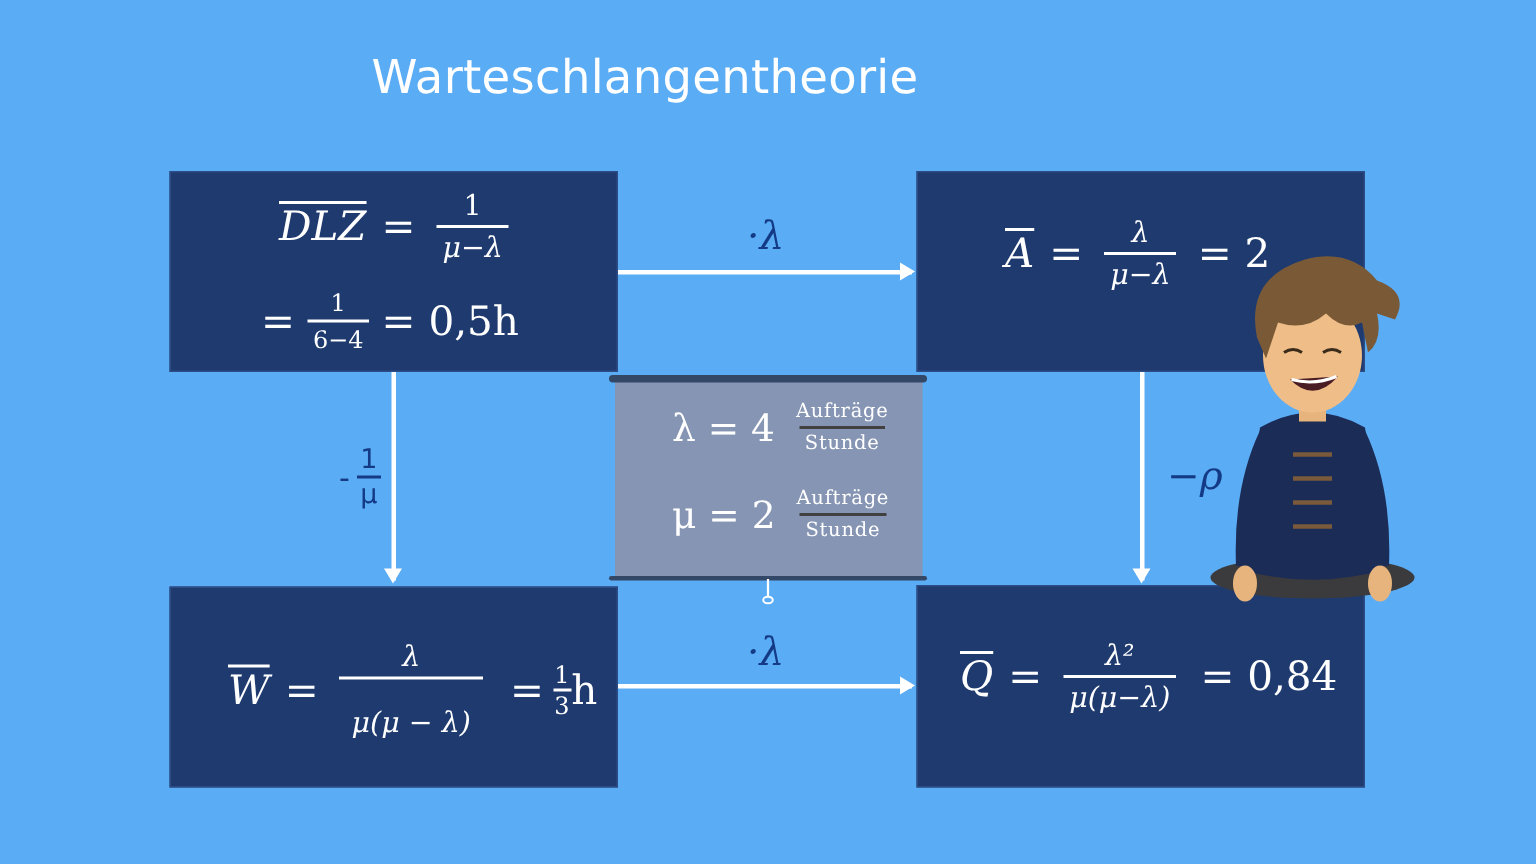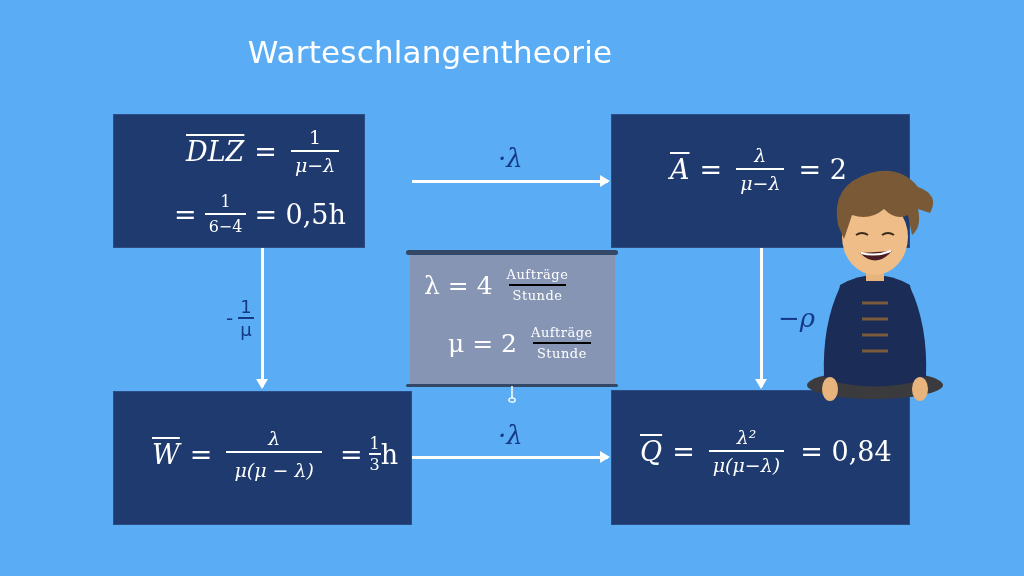--- a/index.html
+++ b/index.html
@@ -1,21 +1,21 @@
 <!DOCTYPE html>
 <html><head>
 <meta charset="utf-8">
 <style>
   html, body { margin:0; padding:0; }
   body { width:1024px; height:576px; background:#5aacf5; position:relative; overflow:hidden;
          font-family:"DejaVu Serif", serif; color:#fff; }
   .title { position:absolute; left:0; width:860px; top:34px; text-align:center;
            font-family:"DejaVu Sans", sans-serif; font-size:31px; color:#fff; letter-spacing:0.2px; }
   .box { position:absolute; background:#1e3a6e; box-sizing:border-box; border:1px solid #2c4c86; }
-  .b-dlz { left:113px; top:114px; width:252px; height:134px; }
+  .b-dlz { left:113px; top:114px; width:299px; height:134px; }
   .b-a   { left:611px; top:114px; width:299px; height:134px; }
   .b-w   { left:113px; top:391px; width:299px; height:134px; }
   .b-q   { left:611px; top:390px; width:299px; height:135px; }
 
   .eq { position:absolute; display:flex; align-items:center; white-space:nowrap; font-size:27px; }
   .it { font-style:italic; font-family:"DejaVu Serif", serif; }
   .ov { text-decoration:overline; text-decoration-thickness:2px; }
   .frac { display:inline-flex; flex-direction:column; align-items:center; vertical-align:middle; margin:0 4px; }
   .frac .n { padding:0 4px 2px; line-height:1.1; }
   .frac .d { border-top:2px solid #fff; padding:3px 4px 0; line-height:1.1; }
@@ -29,21 +29,21 @@
   .arrow-v { position:absolute; width:3px; background:#fff; }
   .arrow-v::after { content:""; position:absolute; bottom:-2px; left:-5px; border-top:10px solid #fff;
                     border-left:6.5px solid transparent; border-right:6.5px solid transparent; }
   .lbl { position:absolute; color:#143a86; font-size:26px; }
 
   .panel { position:absolute; left:410px; top:252px; width:205px; height:134px; background:#8595b3; }
   .rod { position:absolute; height:5px; background:#334766; border-radius:3px; }
   .pull { position:absolute; left:508px; top:386px; width:8px; height:18px; }
   .pl { position:absolute; display:flex; align-items:center; font-size:25px; color:#fff; white-space:nowrap; }
   .pl .frac { font-size:13px; letter-spacing:0.5px; }
-  .pl .frac .d { border-top:2px solid #000000; }
+  .pl .frac .d { border-top:2px solid #404040; }
 
   .char { position:absolute; left:800px; top:165px; width:150px; height:255px; }
 </style>
 </head>
 <body>
 
 <div class="title">Warteschlangentheorie</div>
 
 <div class="box b-dlz">
   <div class="eq" style="left:72px; top:12px;">
@@ -75,21 +75,21 @@
     <span style="margin-left:10px">= 2</span>
   </div>
 </div>
 
 <div class="box b-w">
   <div class="eq" style="left:38px; top:36px;">
     <span class="it ov">W</span>
     <span class="op">=</span>
     <span class="frac sm">
       <span class="n it">λ</span>
-      <span class="d it" style="padding:7px 8px 0">μ(μ − λ)</span>
+      <span class="d it" style="padding:19px 8px 0">μ(μ − λ)</span>
     </span>
     <span style="margin-left:14px">=</span>
     <span class="frac xs" style="margin:0 0 0 6px">
       <span class="n" style="padding:0 1px 1px">1</span>
       <span class="d" style="padding:1px 1px 0">3</span>
     </span>
     <span>h</span>
   </div>
 </div>
 
@@ -124,21 +124,21 @@
 <div class="lbl it" style="left:778px; top:303px;">−ρ</div>
 
 <div class="panel"></div>
 <div class="rod" style="left:406px; top:250px; width:212px;"></div>
 <div class="rod" style="left:406px; top:384px; width:212px; height:3px;"></div>
 <svg class="pull" viewBox="0 0 8 18">
   <line x1="4" y1="0" x2="4" y2="12" stroke="#fff" stroke-width="1.5"></line>
   <ellipse cx="4" cy="14" rx="3.2" ry="2.2" fill="none" stroke="#fff" stroke-width="1.3"></ellipse>
 </svg>
 
-<div class="pl" style="left:424px; top:268px;">
+<div class="pl" style="left:448px; top:268px;">
   <span style="margin-right:6px">λ = 4</span>
   <span class="frac">
     <span class="n">Aufträge</span>
     <span class="d">Stunde</span>
   </span>
 </div>
 <div class="pl" style="left:448px; top:326px;">
   <span style="margin-right:6px">μ = 2</span>
   <span class="frac">
     <span class="n">Aufträge</span>

